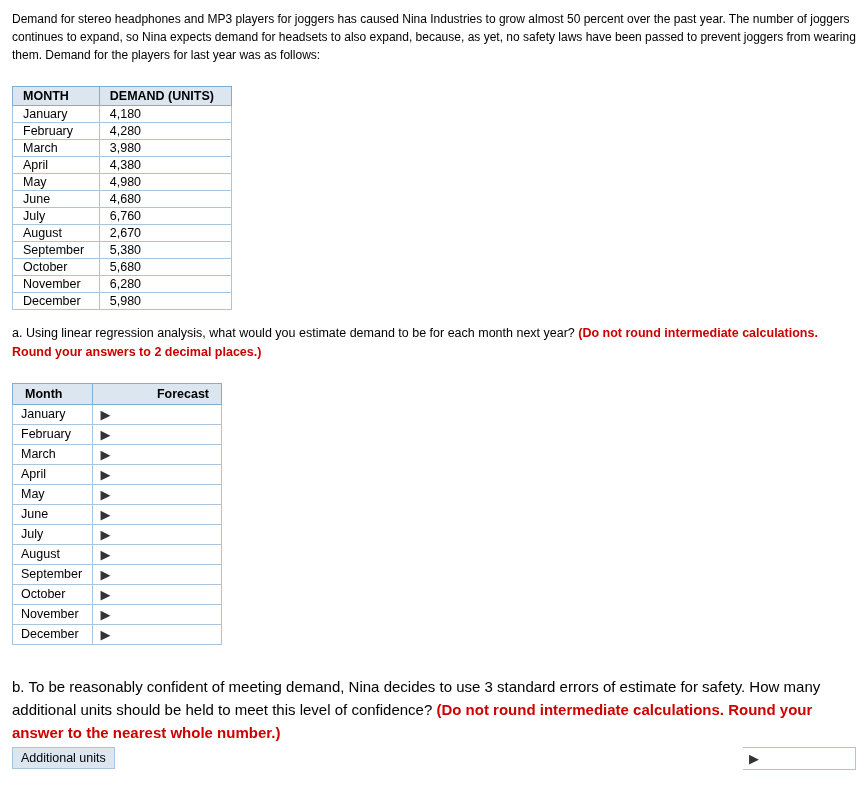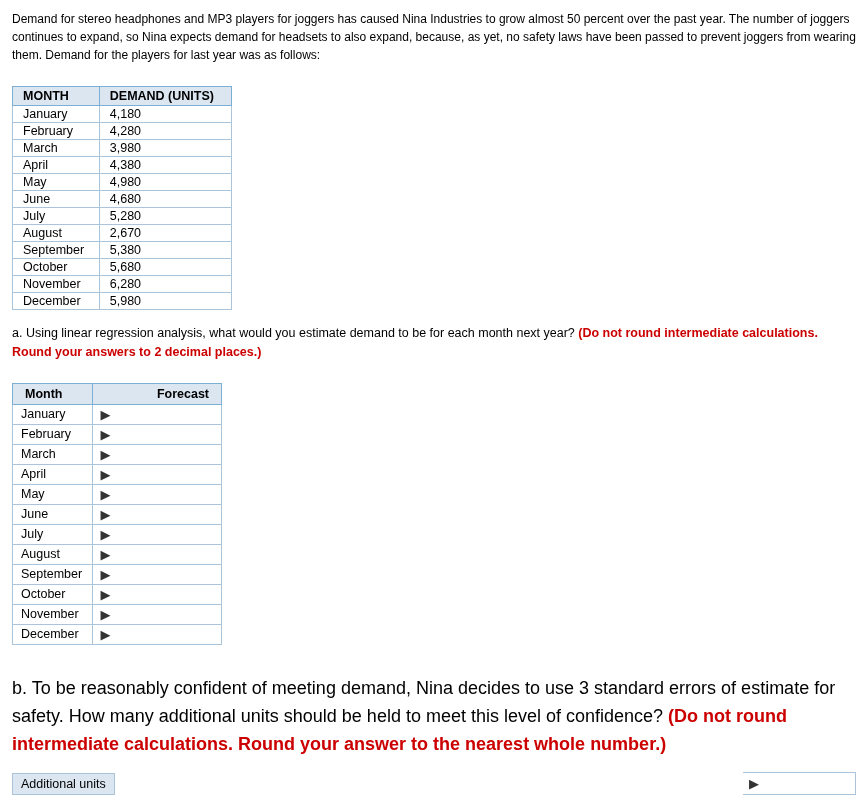--- a/index.html
+++ b/index.html
@@ -79,24 +79,24 @@
       outline: none;
       font-size: 12.5px;
       width: 100px;
       background: transparent;
     }
     .cursor-mark {
       color: #333;
       font-size: 13px;
     }
     .section-b {
-      font-size: 18px;
+      font-size: 15px;
       line-height: 1.55;
       margin-top: 30px;
-      margin-bottom: 14px;
+      margin-bottom: 2px;
     }
     .section-b strong {
       color: #c00;
     }
     .additional-units-row {
       display: flex;
       align-items: center;
       gap: 0;
       justify-content: space-between;
     }
@@ -156,21 +156,21 @@
       <tr>
         <td>May</td>
         <td>4,980</td>
       </tr>
       <tr>
         <td>June</td>
         <td>4,680</td>
       </tr>
       <tr>
         <td>July</td>
-        <td>5,280</td>
+        <td>6,760</td>
       </tr>
       <tr>
         <td>August</td>
         <td>2,670</td>
       </tr>
       <tr>
         <td>September</td>
         <td>5,380</td>
       </tr>
       <tr>

